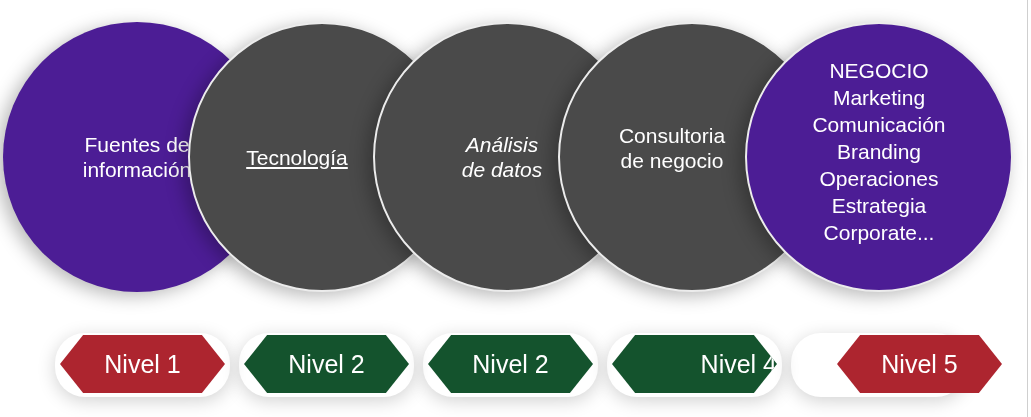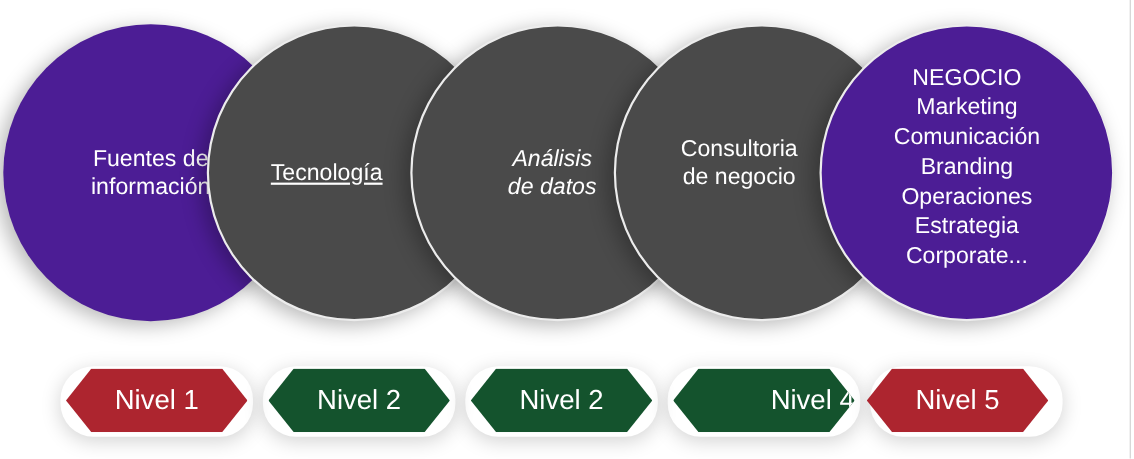--- a/index.html
+++ b/index.html
@@ -62,15 +62,15 @@
 </div>
 <div class="hex-shadow" style="left:423px;"></div>
 <div class="hex gray" style="left:428px;">
   <span>Nivel 2</span>
 </div>
 <div class="hex-shadow" style="left:607px;"></div>
 <div class="hex gray" style="left:612px;justify-content:flex-end;">
   <span>Nivel 4</span>
 </div>
 <div class="hex-shadow" style="left:791px;"></div>
-<div class="hex red" style="left:788px;justify-content:center;">
+<div class="hex red" style="left:837px;justify-content:center;">
   <span>Nivel 5</span>
 </div>
 
 </body></html>

